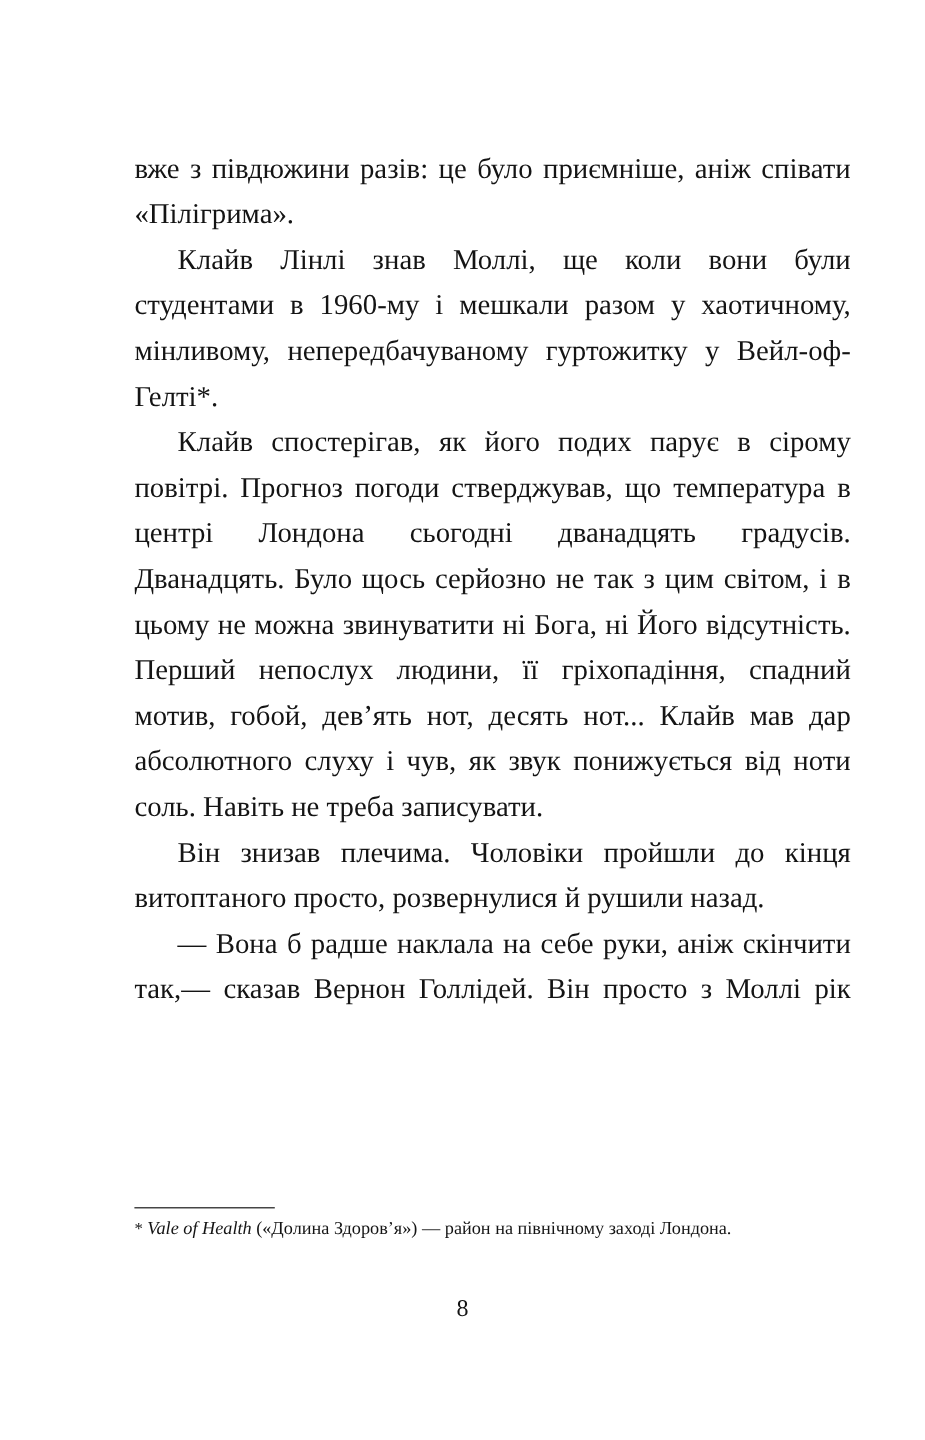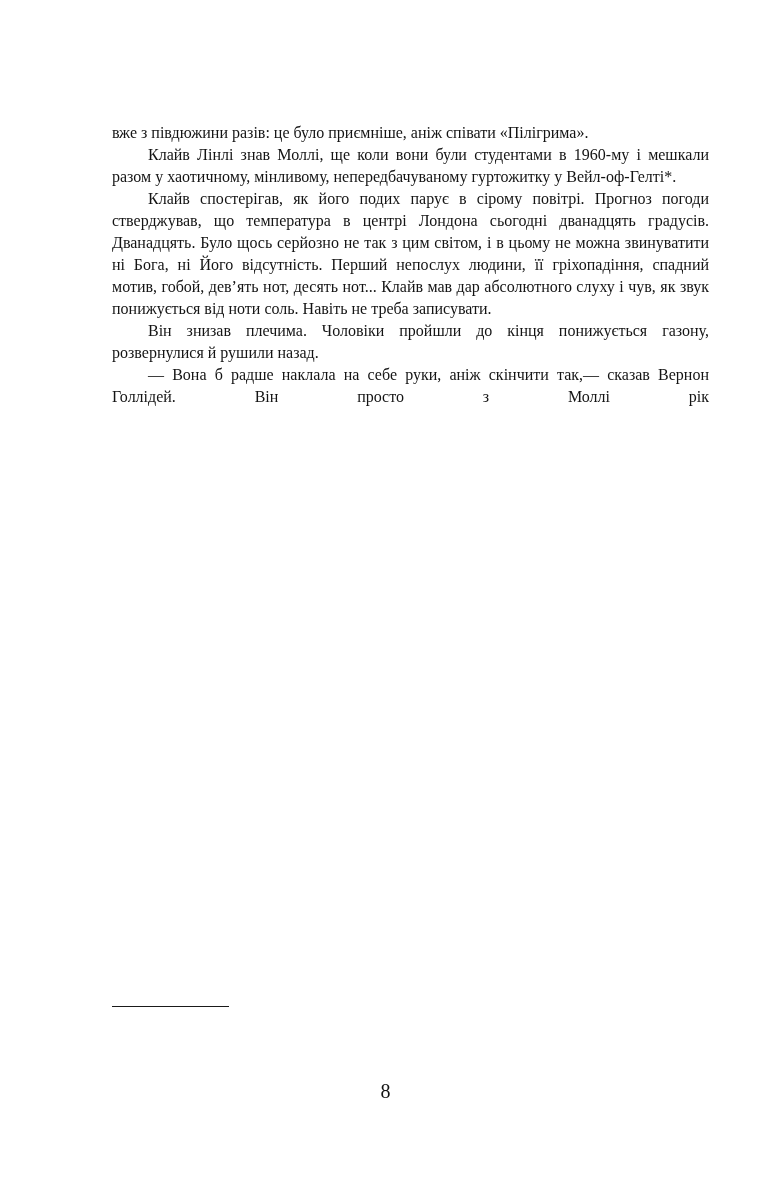--- a/index.html
+++ b/index.html
@@ -18,22 +18,22 @@
     color: #1a1a1a;
   }
   .text-block {
     position: absolute;
     left: 112px;
     top: 122px;
     width: 597px;
   }
   .para {
     margin: 0;
-    font-size: 16px;
-    line-height: 22px;
+    font-size: 24px;
+    line-height: 38px;
     text-align: justify;
     text-justify: inter-word;
     color: #141414;
     hyphens: none;
     -webkit-hyphens: none;
   }
   .para.indent {
     text-indent: 36px;
   }
   .para.last-line-flush {
@@ -81,23 +81,24 @@
 </style>
 </head>
 <body>
 
 <div class="page">
 
   <div class="text-block">
     <p class="para">вже з півдюжини разів: це було приємніше, аніж співати «Пілігрима».</p>
     <p class="para indent">Клайв Лінлі знав Моллі, ще коли вони були студентами в 1960-му і мешкали разом у хаотичному, мінливому, непередбачуваному гуртожитку у Вейл-оф-Гелті*.</p>
     <p class="para indent">Клайв спостерігав, як його подих парує в сірому повітрі. Прогноз погоди стверджував, що температура в центрі Лондона сьогодні дванадцять градусів. Дванадцять. Було щось серйозно не так з цим світом, і в цьому не можна звинуватити ні Бога, ні Його відсутність. Перший непослух людини, її гріхопадіння, спадний мотив, гобой, дев’ять нот, десять нот... Клайв мав дар абсолютного слуху і чув, як звук понижується від ноти соль. Навіть не треба записувати.</p>
-    <p class="para indent">Він знизав плечима. Чоловіки пройшли до кінця понижується газону, розвернулися й рушили назад.</p>
+    <p class="para indent">Він знизав плечима. Чоловіки пройшли до кінця витоптаного просто, розвернулися й рушили назад.</p>
     <p class="para indent last-line-flush">— Вона б радше наклала на себе руки, аніж скінчити так,— сказав Вернон Голлідей. Він просто з Моллі рік</p>
   </div>
 
   <div class="footnote-area">
     <div class="footnote-rule"></div>
+    <p class="footnote"><span class="fn-marker">*</span> <span class="fn-title">Vale of Health</span><span> («Долина Здоров’я») — район на північному заході Лондона.</span></p>
   </div>
 
   <div class="page-number">8</div>
 
 </div>
 
 </body></html>

